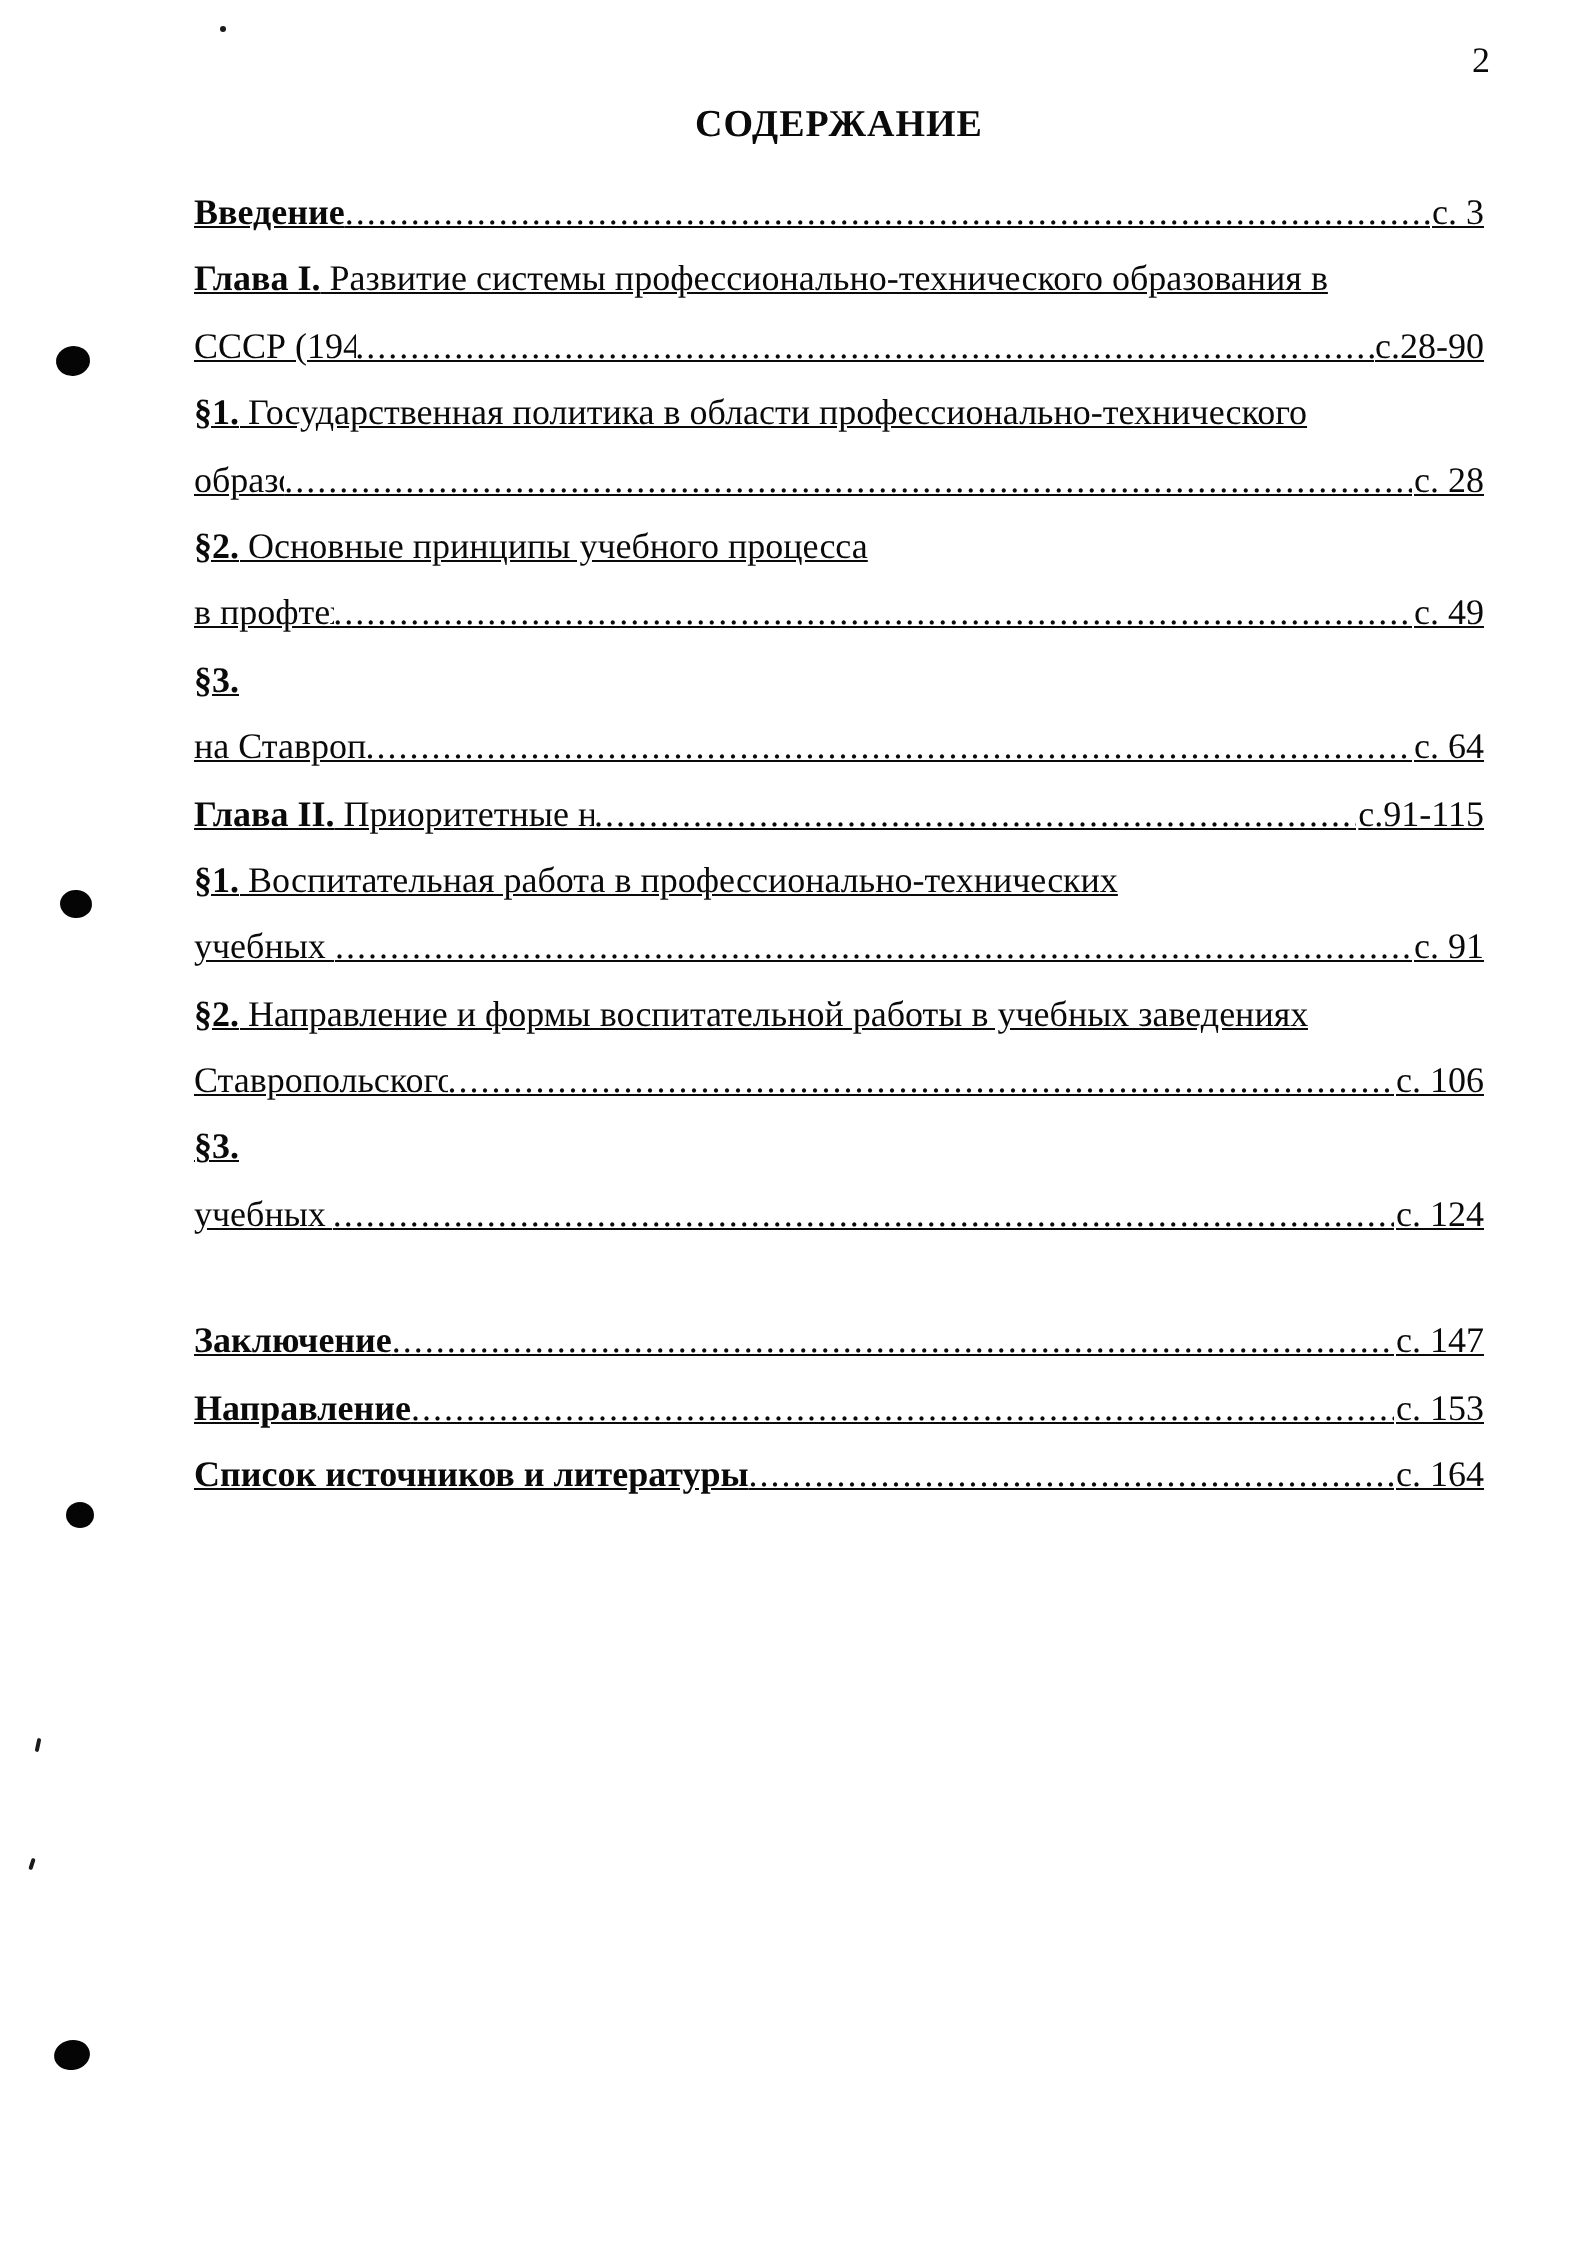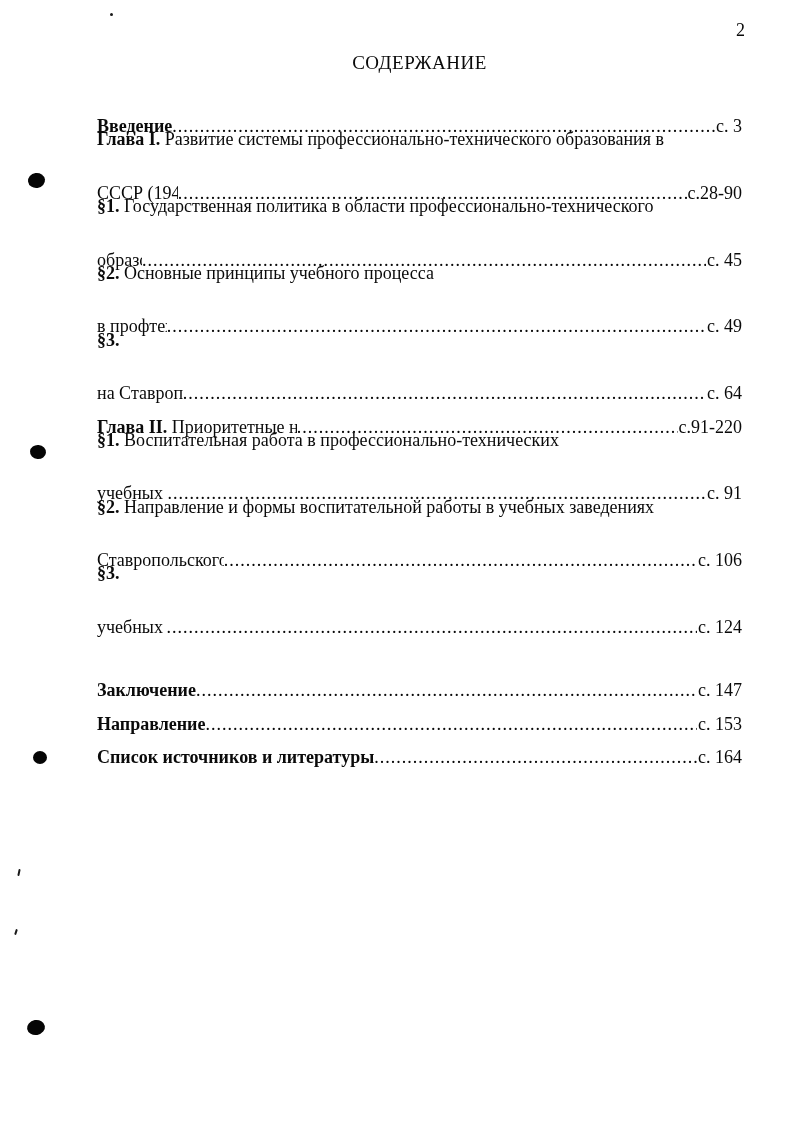--- a/index.html
+++ b/index.html
@@ -23,29 +23,30 @@
     font-size: 18px;
   }
   .doc-title {
     position: absolute;
     top: 52px;
     left: 97px;
     width: 645px;
     margin: 0;
     text-align: center;
     font-size: 19px;
-    font-weight: normal;
+    font-weight: bold;
     letter-spacing: 0.5px;
   }
   .toc {
     position: absolute;
     top: 90px;
     left: 97px;
     width: 645px;
     font-size: 18px;
+    text-decoration: underline;
   }
   .toc-line {
     display: flex;
     align-items: baseline;
     line-height: 33.4px;
     height: 33.4px;
   }
   .toc-line.gap {
     margin-top: 30px;
   }
@@ -63,21 +64,20 @@
     flex: 1 1 auto;
     min-width: 0;
     overflow: hidden;
     white-space: nowrap;
     letter-spacing: 1px;
   }
   .pageref {
     white-space: pre;
     flex: 0 0 auto;
     padding-left: 1px;
-    margin-top: 20px;
   }
   
   .punch-hole {
     position: absolute;
     background: #050505;
     border-radius: 50%;
   }
   .hole-1 { left: 28px; top: 173px; width: 17px; height: 15px; transform: rotate(-8deg); }
   .hole-2 { left: 30px; top: 445px; width: 16px; height: 14px; transform: rotate(5deg); }
   .hole-3 { left: 33px; top: 751px; width: 14px; height: 13px; }
@@ -113,21 +113,21 @@
         <span class="leader">........................................................................................................................................................................................................................</span>
         <span class="pageref">с.28-90</span>
       </div>
       <div class="toc-line">
         <span class="lead">§1.</span>
         <span class="txt"> Государственная политика в области профессионально-технического</span>
       </div>
       <div class="toc-line">
         <span class="txt">образования</span>
         <span class="leader">........................................................................................................................................................................................................................</span>
-        <span class="pageref">с. 45</span>
+        <span class="pageref">с. 28</span>
       </div>
       <div class="toc-line">
         <span class="lead">§2.</span>
         <span class="txt"> Основные принципы учебного процесса</span>
       </div>
       <div class="toc-line">
         <span class="txt">в профтехучилищах</span>
         <span class="leader">........................................................................................................................................................................................................................</span>
         <span class="pageref">с. 49</span>
       </div>
@@ -136,21 +136,21 @@
       </div>
       <div class="toc-line">
         <span class="txt">на Ставрополье и Кубани</span>
         <span class="leader">........................................................................................................................................................................................................................</span>
         <span class="pageref">с. 64</span>
       </div>
       <div class="toc-line">
         <span class="lead">Глава II.</span>
         <span class="txt"> Приоритетные направления воспитательной работы</span>
         <span class="leader">........................................................................................................................................................................................................................</span>
-        <span class="pageref">с.91-220</span>
+        <span class="pageref">с.91-115</span>
       </div>
       <div class="toc-line">
         <span class="lead">§1.</span>
         <span class="txt"> Воспитательная работа в профессионально-технических</span>
       </div>
       <div class="toc-line">
         <span class="txt">учебных заведениях</span>
         <span class="leader">........................................................................................................................................................................................................................</span>
         <span class="pageref">с. 91</span>
       </div>

